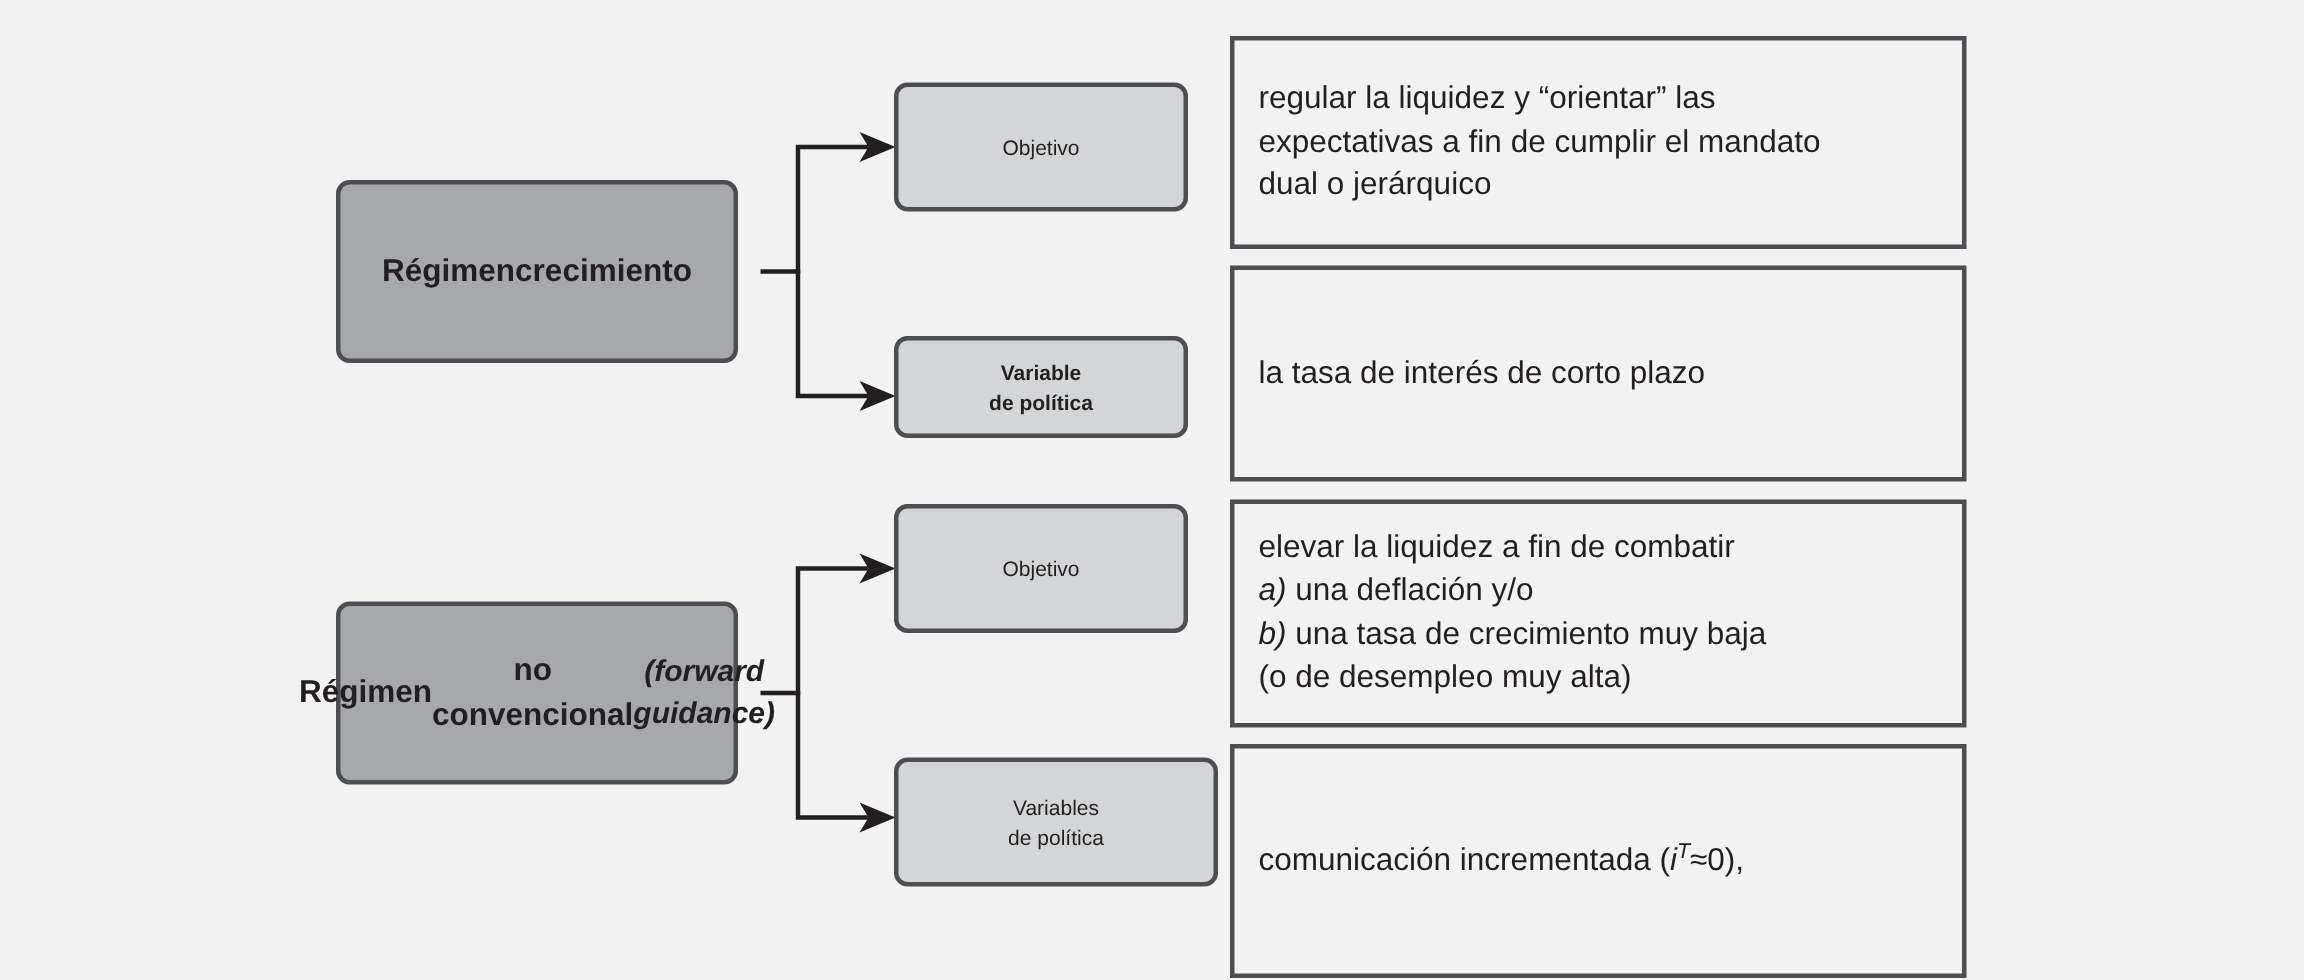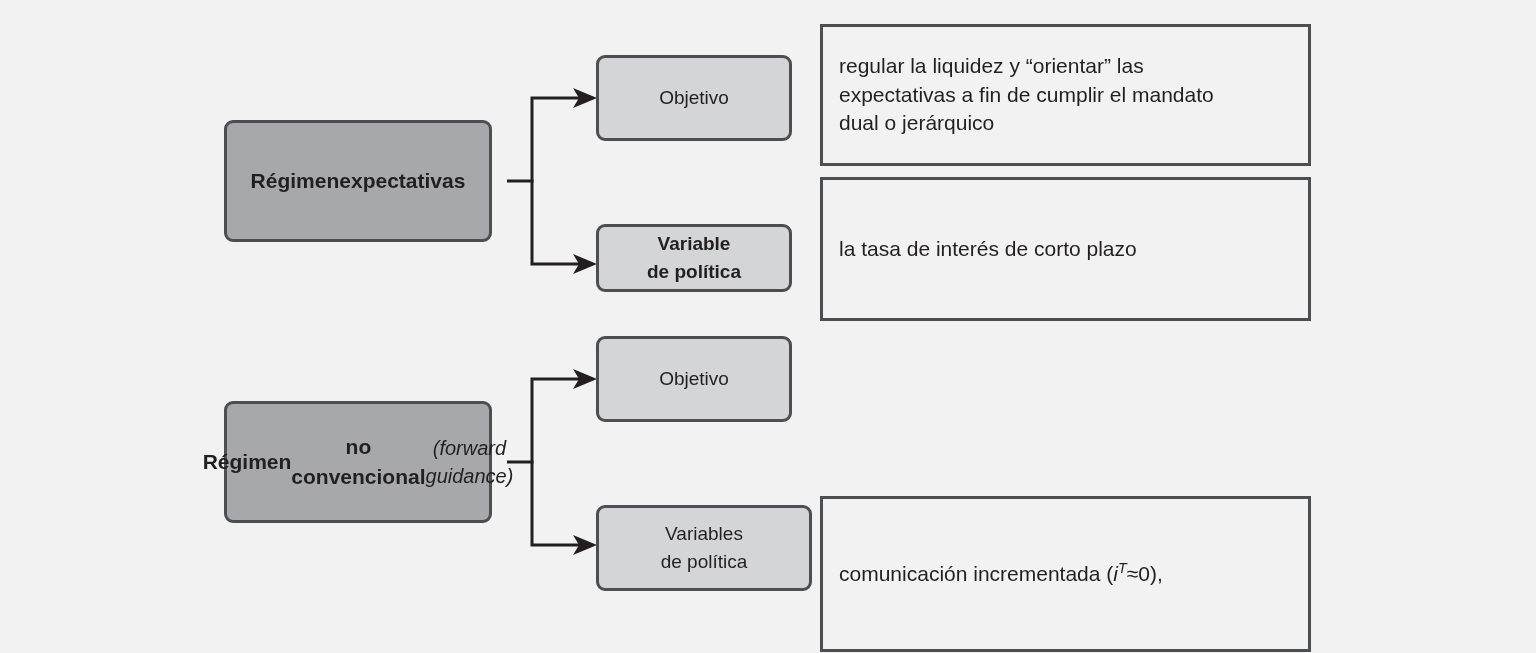--- a/index.html
+++ b/index.html
@@ -32,38 +32,38 @@
     flex-direction: row;
     align-items: center;
     justify-content: center;
     text-align: center;
     font-weight: bold;
     font-size: 21px;
     line-height: 1.42;
     color: #231f20;
   }
   .regime-box .sub {
-    font-weight: normal;
+    font-weight: bold;
     font-style: italic;
     font-size: 20px;
   }
 
   
   .mid-box {
     position: absolute;
     box-sizing: border-box;
     background: #d4d5d7;
     border: 3px solid #4d4e52;
     border-radius: 9px;
     display: flex;
     flex-direction: column;
     align-items: center;
     justify-content: center;
     text-align: center;
-    font-size: 19px;
+    font-size: 14px;
     line-height: 1.45;
     color: #231f20;
   }
 
   
   .desc-box {
     position: absolute;
     box-sizing: border-box;
     background: #f2f2f3;
     border: 3px solid #4d4e52;
@@ -87,21 +87,21 @@
     pointer-events: none;
   }
 </style>
 </head>
 <body>
 
 <div id="diagram">
 
   <div class="regime-box" style="left:224px; top:120px; width:268px; height:122px;">
     <span>Régimen</span>
-    <span>expectativas</span>
+    <span>crecimiento</span>
   </div>
 
   <svg class="connector" style="left:505px; top:80px; width:96px; height:200px;" viewBox="0 0 96 200">
     <g stroke="#231f20" stroke-width="3" fill="none">
       <path d="M 2 101 L 28.5 101"></path>
       <path d="M 27 101 L 27 18 L 74 18"></path>
       <path d="M 27 101 L 27 184 L 74 184"></path>
     </g>
     <polygon points="68,8 92,18 68,28 74,18" fill="#231f20"></polygon>
     <polygon points="68,174 92,184 68,194 74,184" fill="#231f20"></polygon>
@@ -144,18 +144,24 @@
 
   <div class="mid-box" style="left:596px; top:336px; width:196px; height:86px;">
     <span>Objetivo</span>
   </div>
 
   <div class="mid-box" style="left:596px; top:505px; width:216px; height:86px;">
     <span>Variables</span>
     <span>de política</span>
   </div>
 
+  <div class="desc-box" style="left:820px; top:333px; width:491px; height:152px;">
+    <span class="line">elevar la liquidez a fin de combatir</span>
+    <span class="line"><i>a)</i> una deflación y/o</span>
+    <span class="line"><i>b)</i> una tasa de crecimiento muy baja</span>
+    <span class="line">(o de desempleo muy alta)</span>
+  </div>
 
   <div class="desc-box" style="left:820px; top:496px; width:491px; height:156px;">
     <span class="line">comunicación incrementada (<i>i</i><sup>T</sup>≈0),</span>
   </div>
 
 </div>
 
 </body></html>

